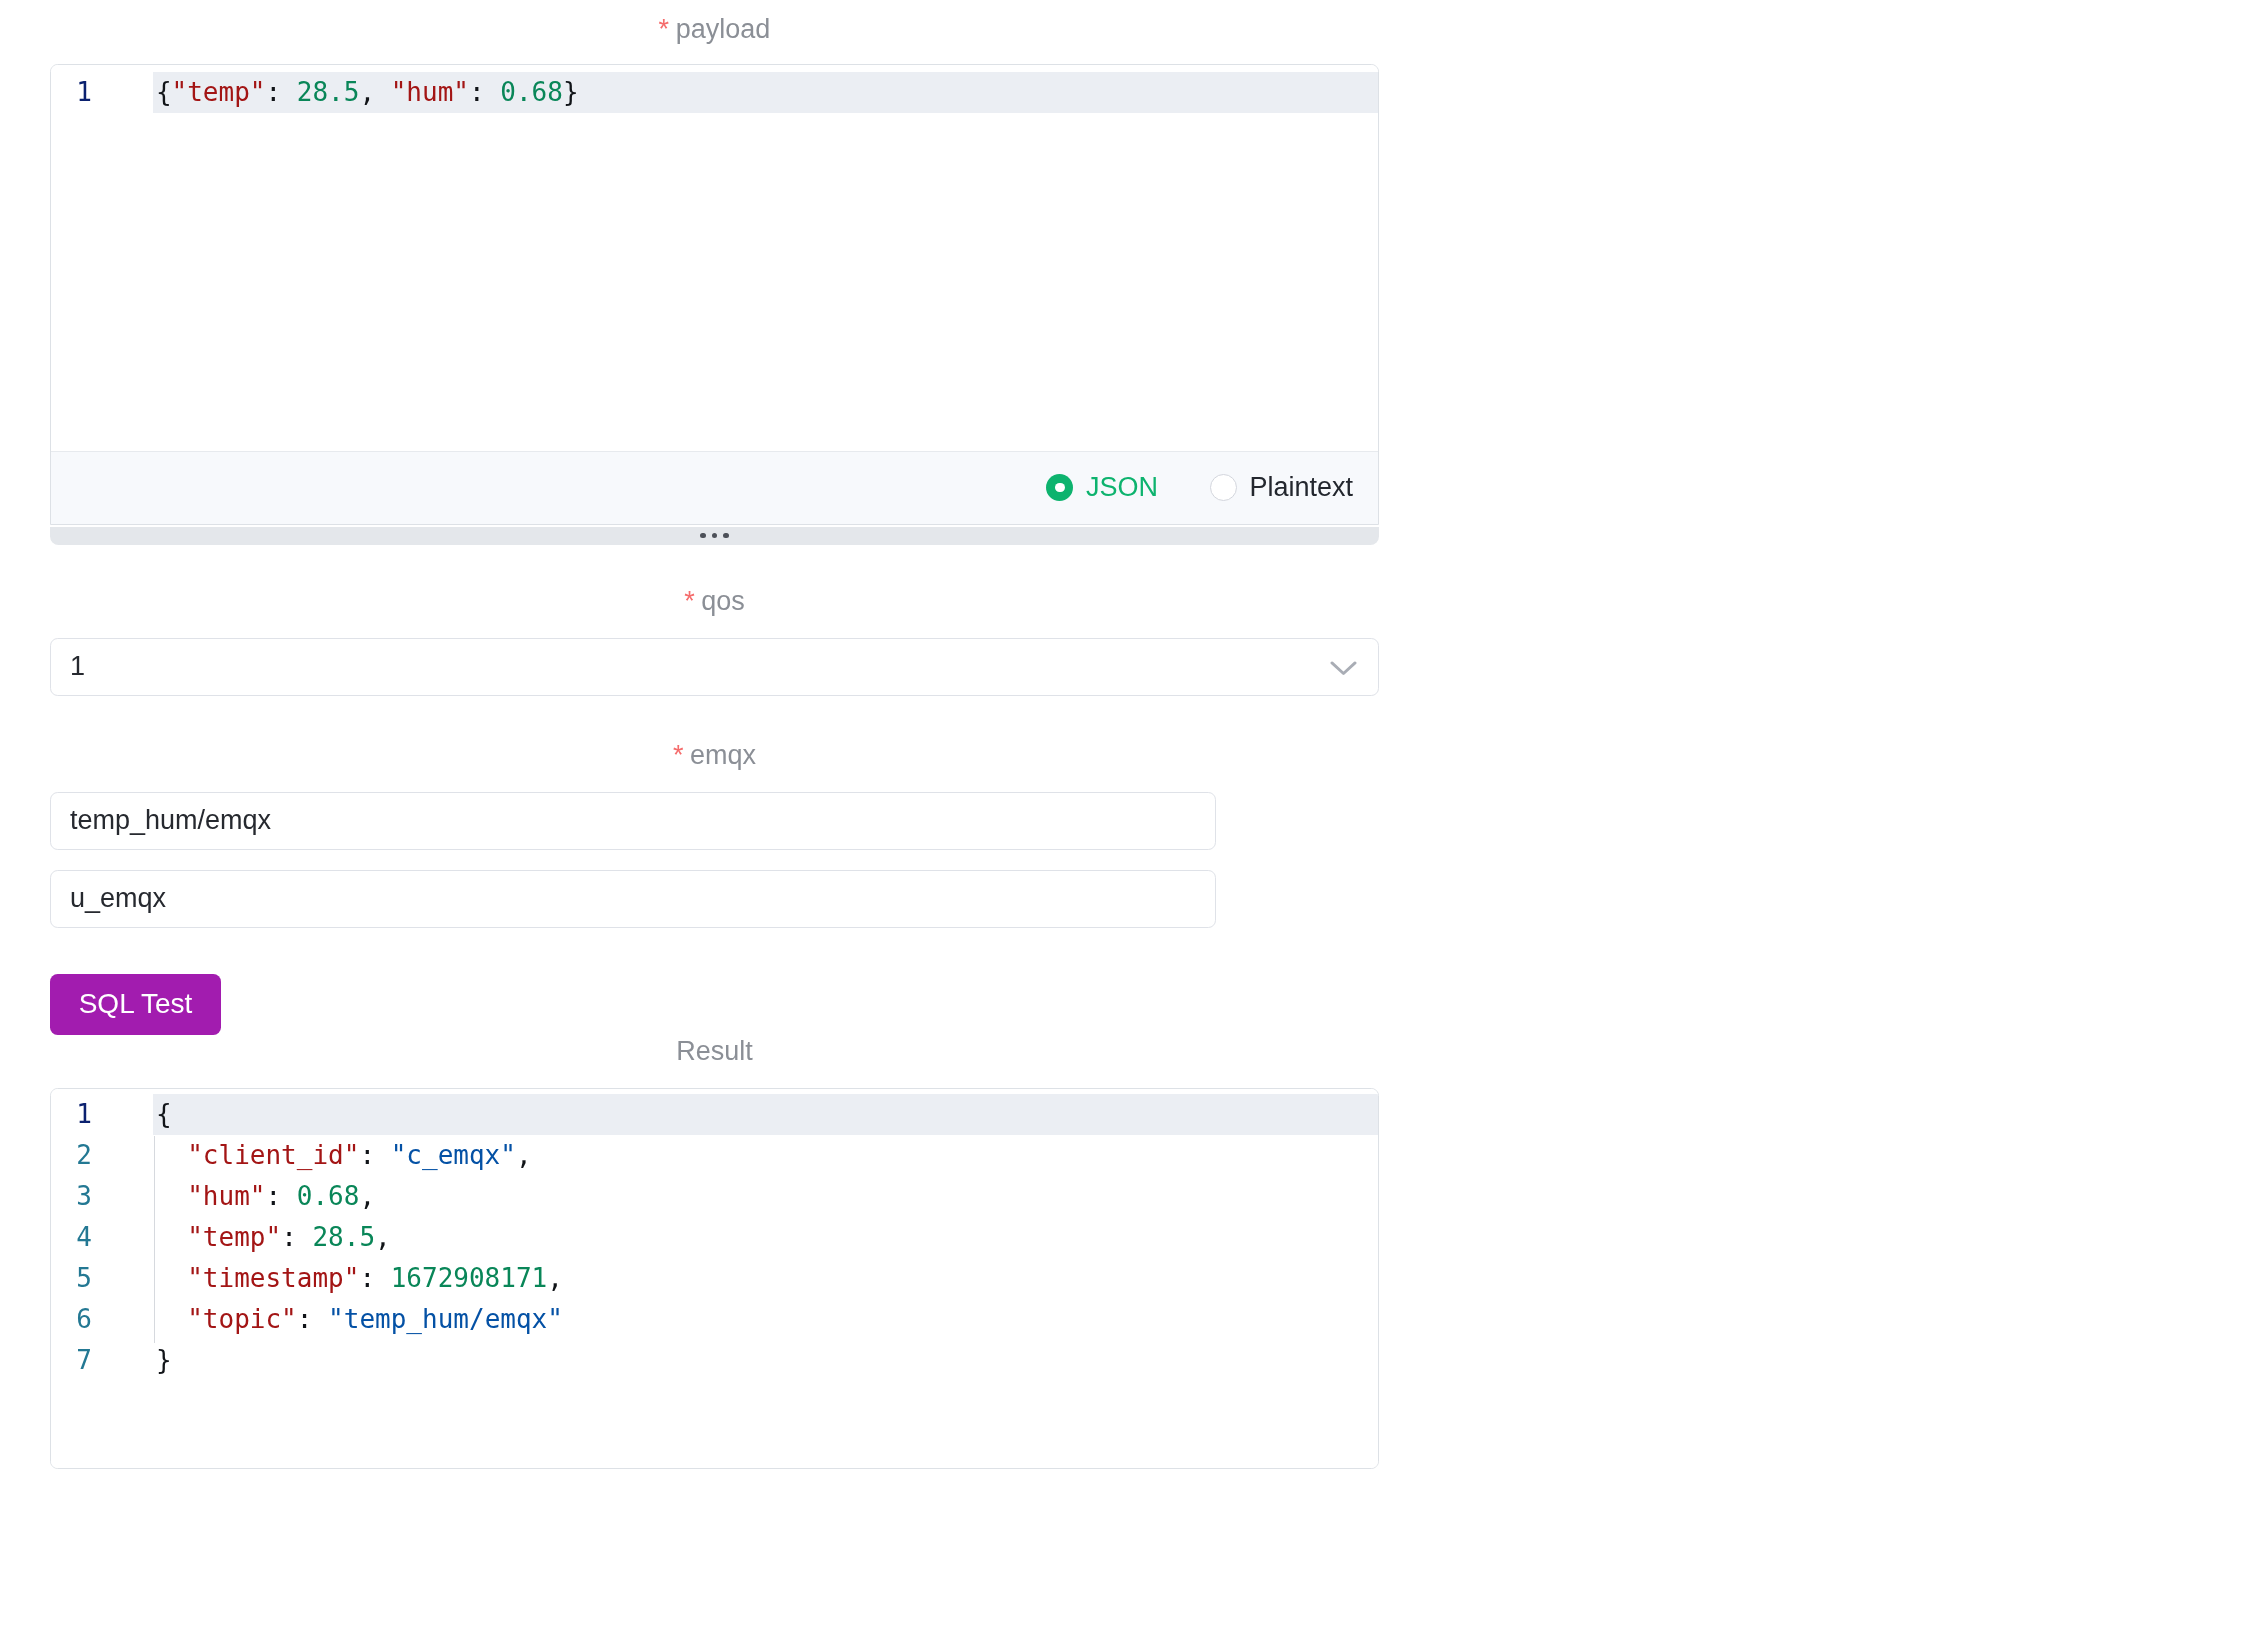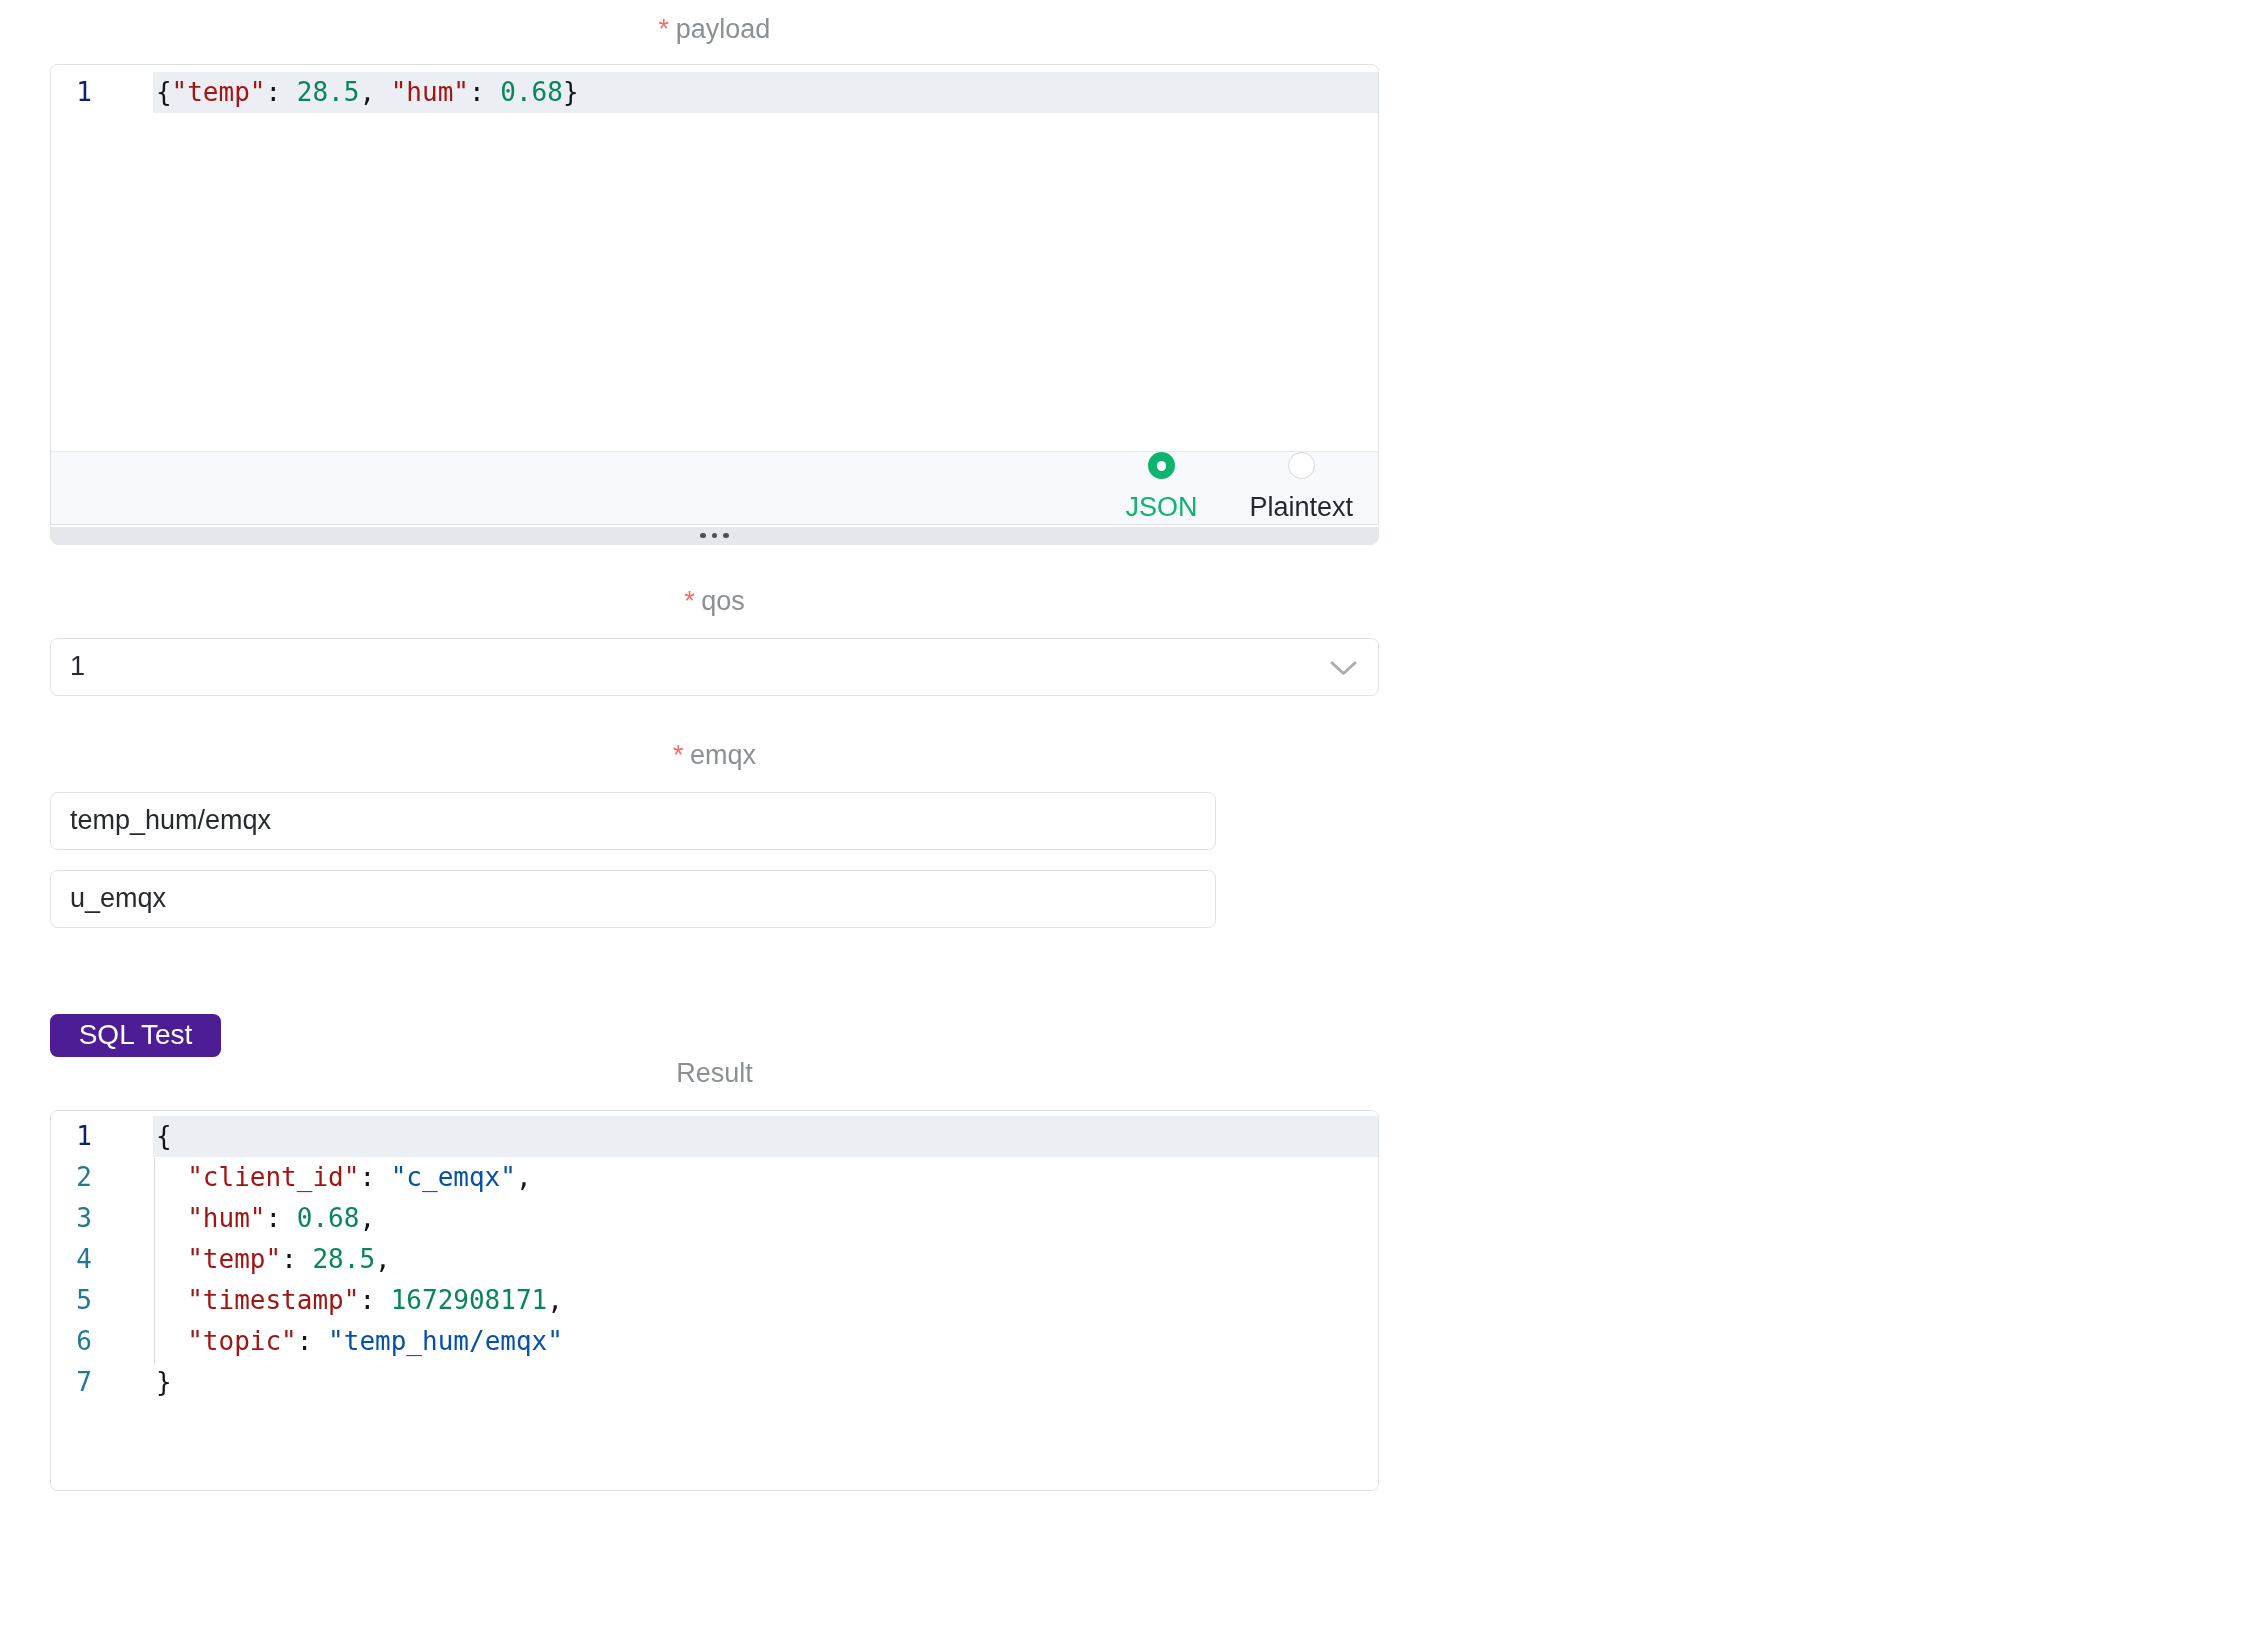--- a/index.html
+++ b/index.html
@@ -52,21 +52,21 @@
     position:absolute; left:103px; top:47px;
     width:1.4px; height:207px; background:#d6d9de;
   }
 
   
   .editor-footer {
     height:73px; background:#f7f9fc; border-top:1.4px solid #e7eaee;
     display:flex; align-items:center; justify-content:flex-end;
     gap:52px; padding-right:25px;
   }
-  .radio { display:flex; align-items:center; gap:12.5px; cursor:pointer;flex-direction:column; }
+  .radio { display:flex; align-items:center; gap:12.5px; cursor:pointer; }
   .radio-dot {
     width:27px; height:27px; border-radius:50%;
     background:#ffffff; border:1.9px solid #d3d6dd;
     position:relative; flex:0 0 27px;
   }
   .radio-dot.checked { background:#0db36e; border:none; }
   .radio-dot.checked::after {
     content:""; position:absolute; left:8.6px; top:8.6px;
     width:9.6px; height:9.6px; border-radius:50%; background:#ffffff;
   }
@@ -97,22 +97,22 @@
   .text-input {
     width:1166px; height:58px; margin-top:20px;
     border:1.4px solid #dfe2e8; border-radius:7.7px; background:#fff;
     font-family:"Liberation Sans", sans-serif;
     font-size:27px; color:#26292f; padding:0 19px;
     outline:none; display:block;
   }
 
   
   .btn {
-    margin-top:86px; width:171px; height:43px;
-    background:#4c1d95; color:#ffffff; border:none; border-radius:7.7px;
+    margin-top:46px; width:171px; height:61px;
+    background:#a21caf; color:#ffffff; border:none; border-radius:7.7px;
     font-family:"Liberation Sans", sans-serif;
     font-size:28px; font-weight:500; cursor:pointer;
     display:flex; align-items:center; justify-content:center;
   }
   .result-label { }
 </style>
 </head>
 <body>
 
 <div class="page">

